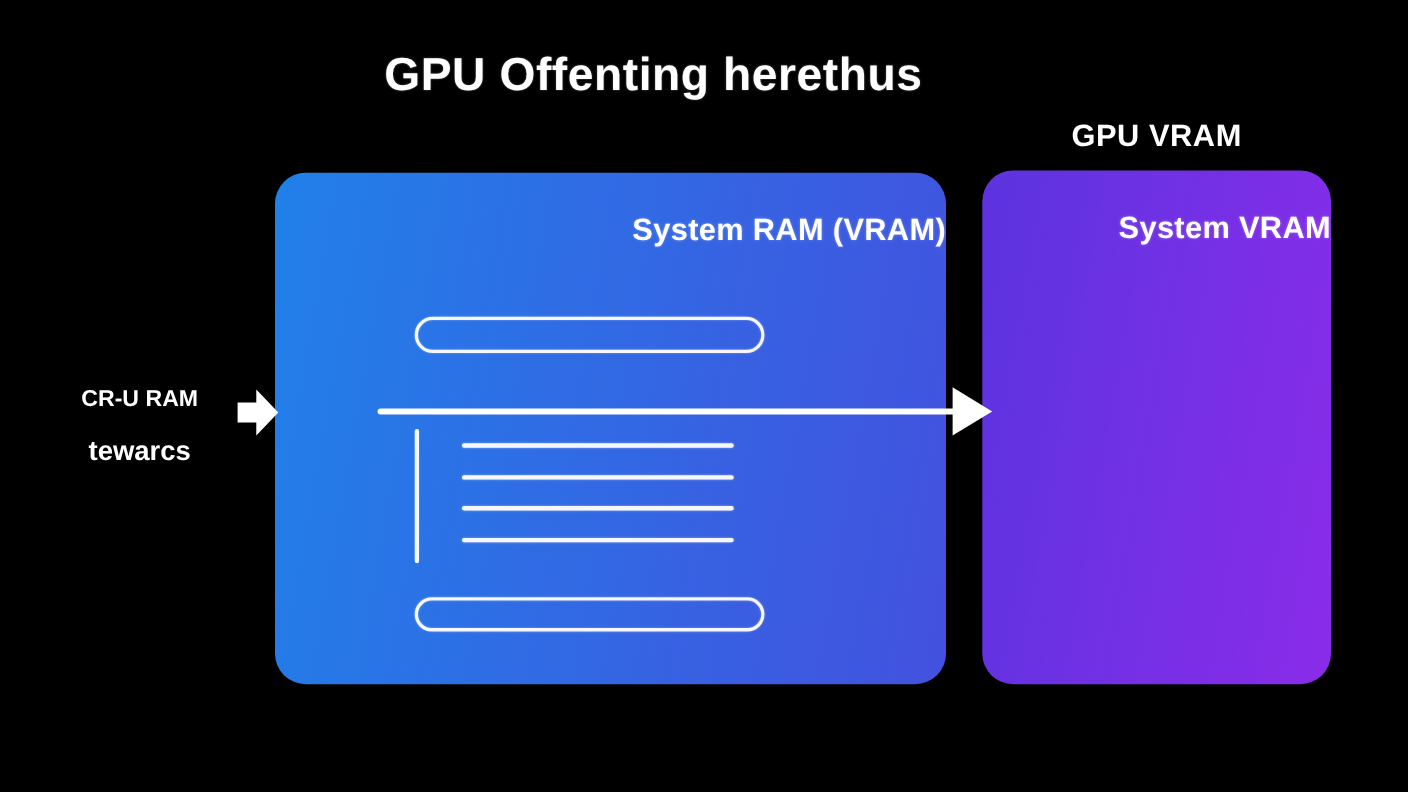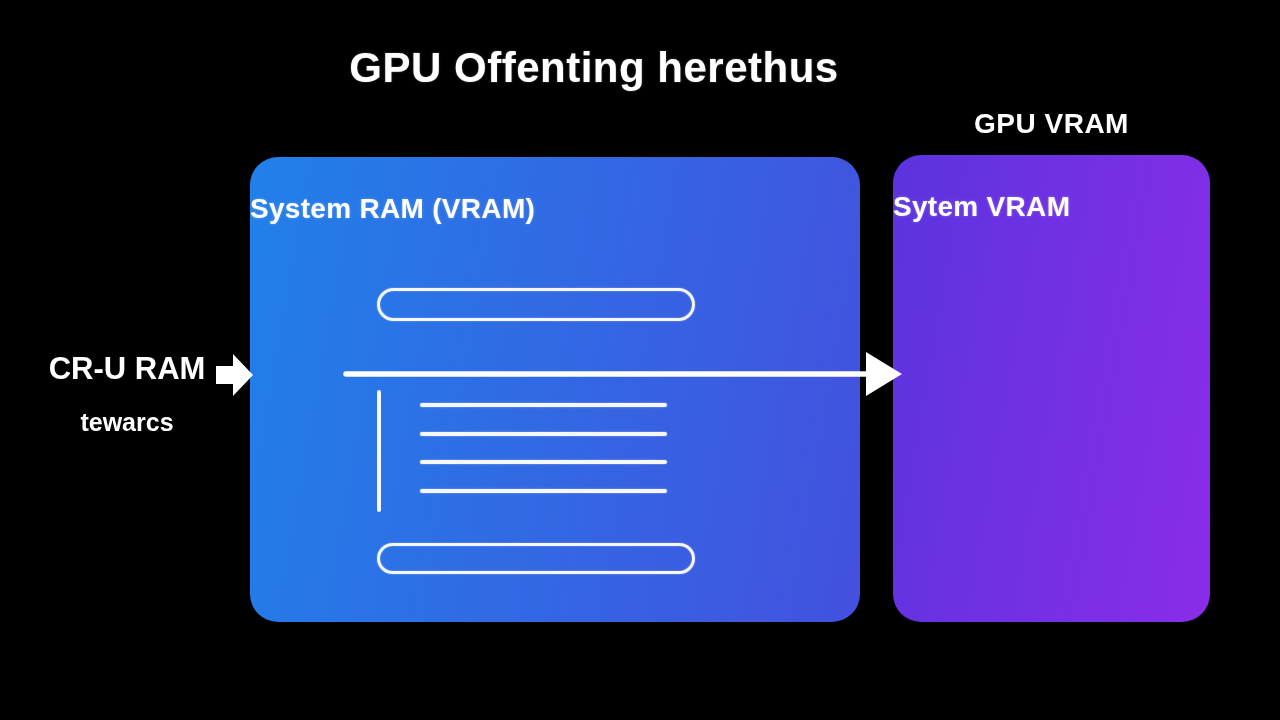--- a/index.html
+++ b/index.html
@@ -52,21 +52,21 @@
     background: linear-gradient(100deg, var(--box_blue_start) 0%, var(--box_blue_end) 100%);
   }
   .box-purple {
     left: 893px; top: 155px;
     width: 317px; height: 467px;
     background: linear-gradient(100deg, var(--box_purple_start) 0%, var(--box_purple_end) 100%);
   }
   .box-label {
     position: absolute;
     left: 0; top: 36px; width: 100%;
-    text-align: left;
+    text-align: right;
     color: var(--text_white);
     font-size: 28px;
     font-weight: bold;
     letter-spacing: 0.3px;
     text-shadow: 0 0 3px rgba(255,255,255,0.3);
   }
 
   .pill {
     position: absolute;
     left: 127px;
@@ -99,21 +99,21 @@
   .mem-line-4 { top: 332px; }
 
   .cpu-ram-caption {
     position: absolute;
     left: 28px; top: 350px; width: 198px;
     text-align: center;
     color: var(--text_white);
     font-weight: bold;
     line-height: 1.2;
   }
-  .cpu-ram-caption .l1 { font-size: 31px; display: block; }
+  .cpu-ram-caption .l1 { font-size: 21px; display: block; }
   .cpu-ram-caption .l2 { font-size: 25px; display: block; margin-top: 20px; }
 
   svg.arrow-layer {
     position: absolute; inset: 0;
     width: 1280px; height: 720px;
     pointer-events: none;
   }
 </style>
 </head>
 <body>
@@ -129,21 +129,21 @@
     <div class="pill pill-top"></div>
     <div class="v-line"></div>
     <div class="mem-line mem-line-1"></div>
     <div class="mem-line mem-line-2"></div>
     <div class="mem-line mem-line-3"></div>
     <div class="mem-line mem-line-4"></div>
     <div class="pill pill-bottom"></div>
   </div>
 
   <div class="box box-purple">
-    <div class="box-label">Sytem VRAM</div>
+    <div class="box-label">System VRAM</div>
   </div>
 
   <div class="cpu-ram-caption">
     <span class="l1">CR-U RAM</span>
     <span class="l2">tewarcs</span>
   </div>
 
   <svg class="arrow-layer" viewBox="0 0 1280 720">
 
     <g>

